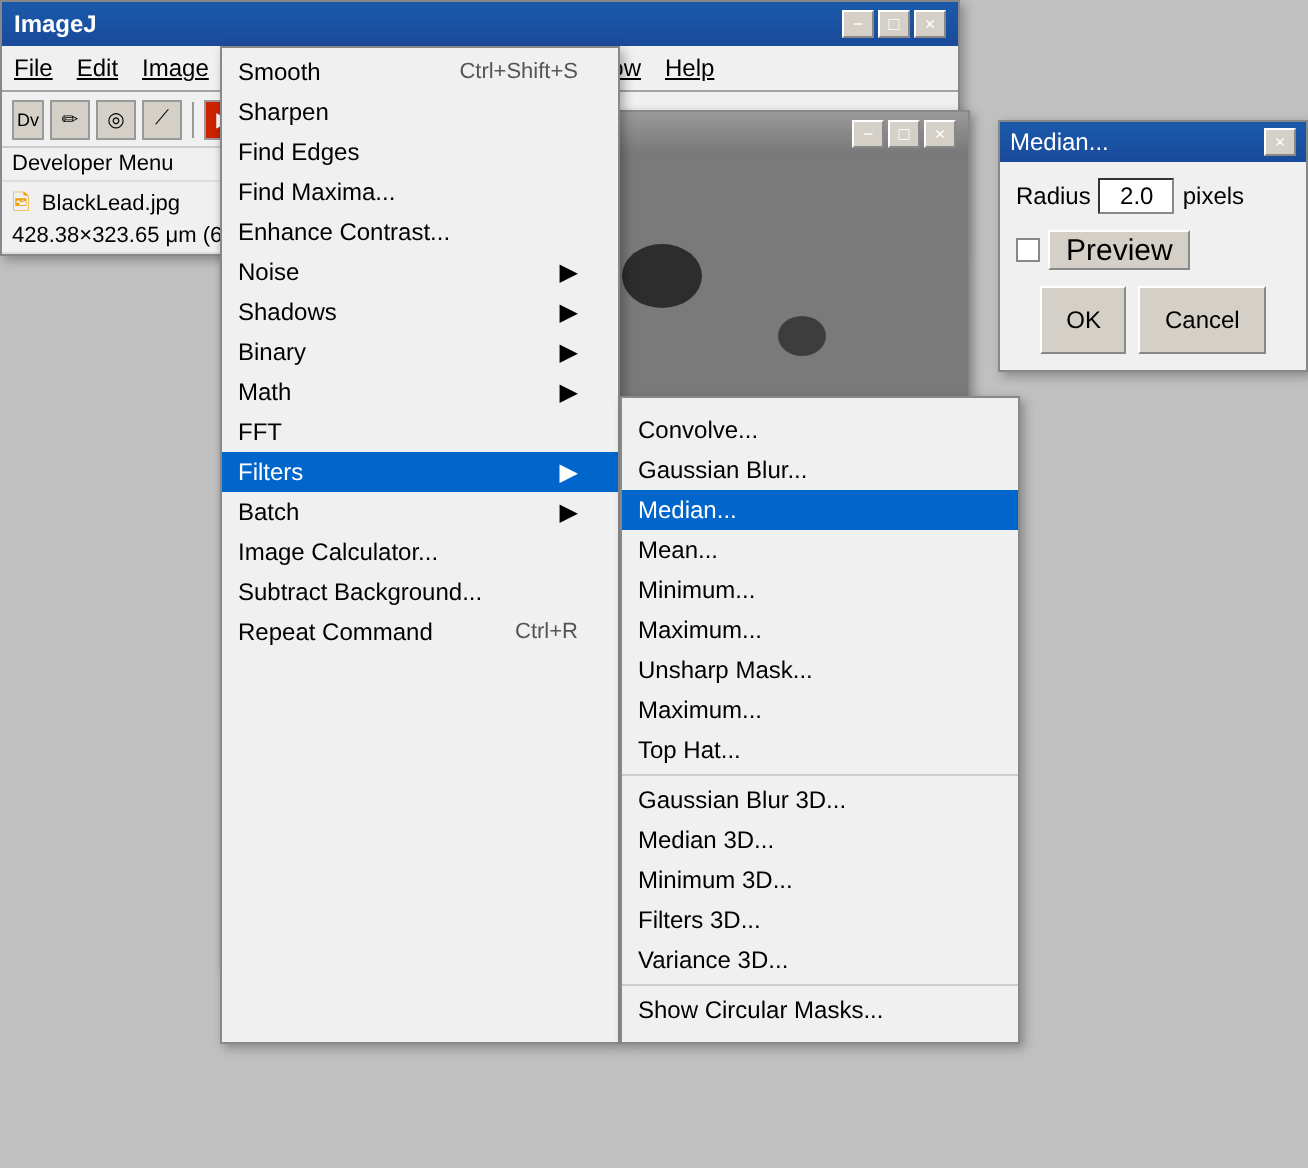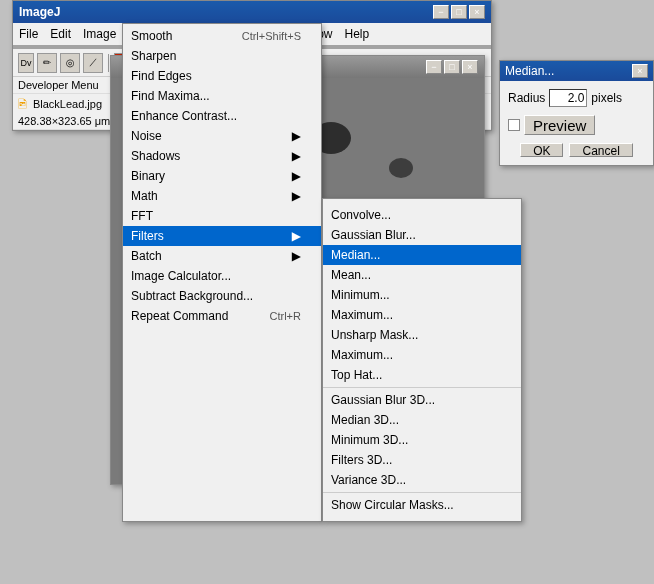--- a/index.html
+++ b/index.html
@@ -9,21 +9,21 @@
       background: #c0c0c0;
       font-family: 'Segoe UI', Arial, sans-serif;
       font-size: 12px;
       position: relative;
       overflow: hidden;
     }
 
     
     .imagej-window {
       position: absolute;
-      top: 0; left: 12px;
+      top: 0; left: 0;
       width: 480px;
       background: #22c55e;
       border: 1px solid #888;
       box-shadow: 2px 2px 5px rgba(0,0,0,0.3);
     }
     .title-bar {
       background: linear-gradient(to bottom, #1a5aab, #1a4a9a);
       color: white;
       padding: 3px 6px;
       display: flex;
@@ -47,23 +47,24 @@
       border-left-color: #fff;
       font-size: 9px;
       display: flex;
       align-items: center;
       justify-content: center;
       cursor: pointer;
     }
 
     .menu-bar {
       background: #f0f0f0;
-      border-bottom: 4px solid #a3a3a3;
+      border-bottom: 1px solid #a3a3a3;
       display: flex;
       padding: 2px 0;
+      text-decoration: underline;
     }
     .menu-item {
       padding: 2px 6px;
       cursor: pointer;
       font-size: 12px;
     }
     .menu-item:hover, .menu-item.active {
       background: #0066cc;
       color: white;
     }
@@ -204,21 +205,21 @@
     .dialog-label {
       font-size: 12px;
     }
     .dialog-input {
       width: 38px;
       height: 18px;
       border: 1px inset #888;
       background: white;
       font-size: 12px;
       padding: 0 2px;
-      text-align: right;
+      text-align: center;
     }
     .dialog-input-label {
       font-size: 12px;
     }
     .preview-row {
       display: flex;
       align-items: center;
       margin-bottom: 8px;
       gap: 4px;
     }
@@ -239,21 +240,21 @@
       border-left-color: #fff;
       cursor: pointer;
       font-size: 15px;
     }
     .dialog-buttons {
       display: flex;
       gap: 6px;
       justify-content: center;
     }
     .dialog-btn {
-      height: 14px;
+      height: 34px;
       padding: 0 12px;
       background: #d4d0c8;
       border: 1px solid #888;
       border-top-color: #fff;
       border-left-color: #fff;
       cursor: pointer;
       font-size: 12px;
     }
 
     

